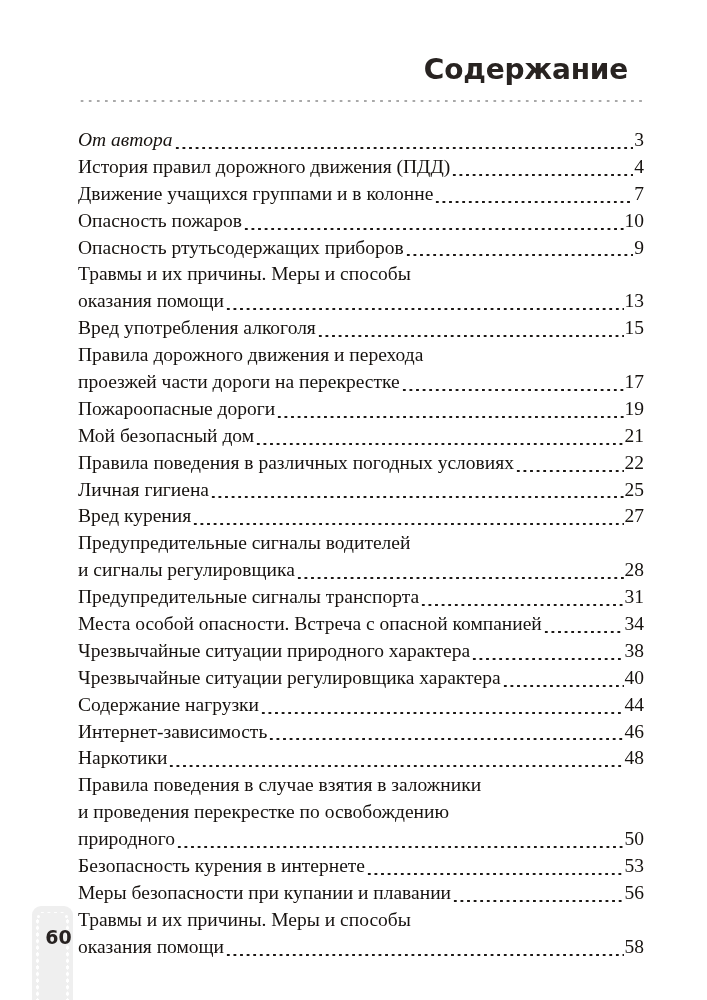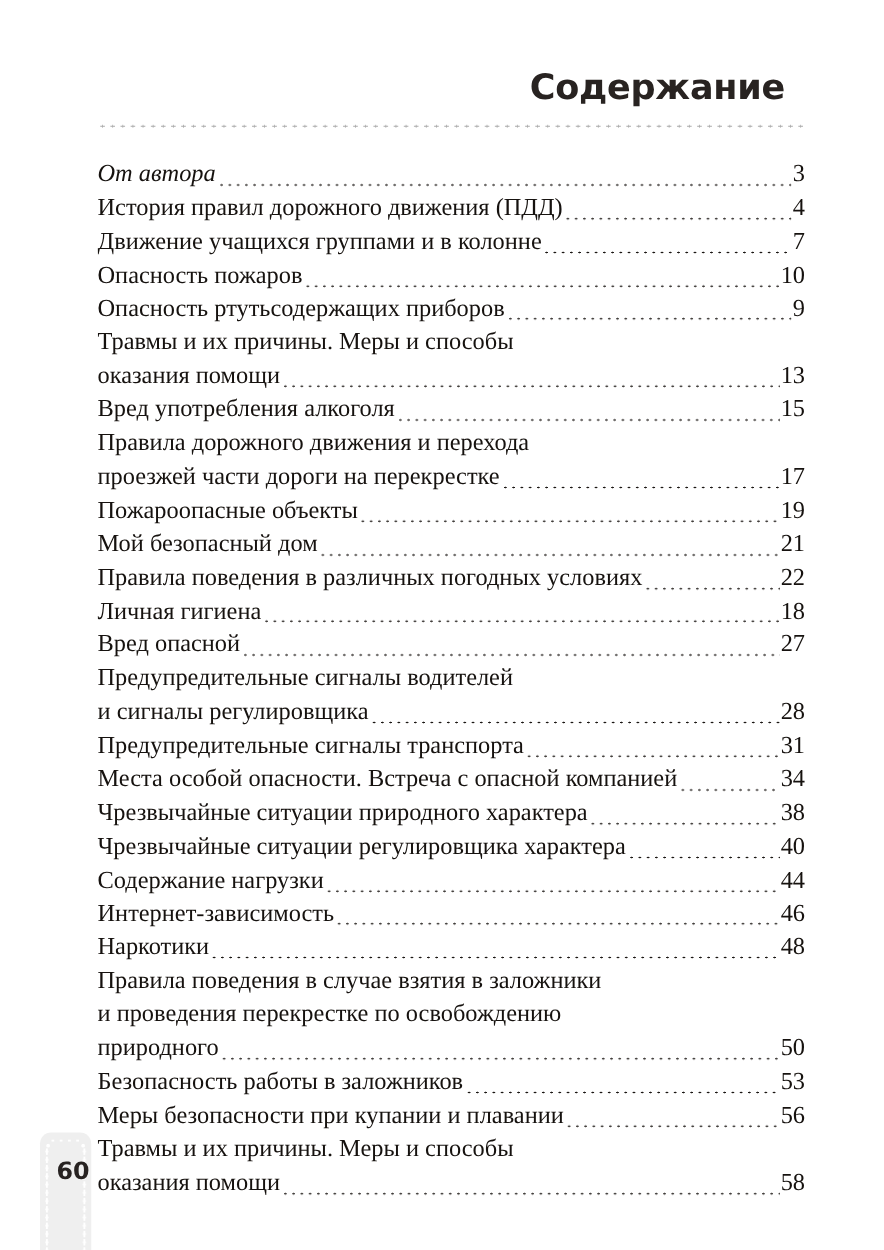--- a/index.html
+++ b/index.html
@@ -232,21 +232,21 @@
           <span class="leader"></span>
         </div>
         <div class="toc-line">
           <span class="label">проезжей части дороги на перекрестке</span>
           <span class="leader"></span>
           <span class="page-num">17</span>
         </div>
       </div>
       <div class="toc-entry">
         <div class="toc-line">
-          <span class="label">Пожароопасные объекты</span>
+          <span class="label">Пожароопасные дороги</span>
           <span class="leader"></span>
           <span class="page-num">19</span>
         </div>
       </div>
       <div class="toc-entry">
         <div class="toc-line">
           <span class="label">Мой безопасный дом</span>
           <span class="leader"></span>
           <span class="page-num">21</span>
         </div>
@@ -255,26 +255,26 @@
         <div class="toc-line">
           <span class="label">Правила поведения в различных погодных условиях</span>
           <span class="leader"></span>
           <span class="page-num">22</span>
         </div>
       </div>
       <div class="toc-entry">
         <div class="toc-line">
           <span class="label">Личная гигиена</span>
           <span class="leader"></span>
-          <span class="page-num">18</span>
-        </div>
-      </div>
-      <div class="toc-entry">
-        <div class="toc-line">
-          <span class="label">Вред опасной</span>
+          <span class="page-num">25</span>
+        </div>
+      </div>
+      <div class="toc-entry">
+        <div class="toc-line">
+          <span class="label">Вред курения</span>
           <span class="leader"></span>
           <span class="page-num">27</span>
         </div>
       </div>
       <div class="toc-entry">
         <div class="toc-line plain">
           <span class="label">Предупредительные сигналы водителей</span>
           <span class="leader"></span>
         </div>
         <div class="toc-line">
@@ -342,21 +342,21 @@
           <span class="leader"></span>
         </div>
         <div class="toc-line">
           <span class="label">природного</span>
           <span class="leader"></span>
           <span class="page-num">50</span>
         </div>
       </div>
       <div class="toc-entry">
         <div class="toc-line">
-          <span class="label">Безопасность работы в заложников</span>
+          <span class="label">Безопасность курения в интернете</span>
           <span class="leader"></span>
           <span class="page-num">53</span>
         </div>
       </div>
       <div class="toc-entry">
         <div class="toc-line">
           <span class="label">Меры безопасности при купании и плавании</span>
           <span class="leader"></span>
           <span class="page-num">56</span>
         </div>

